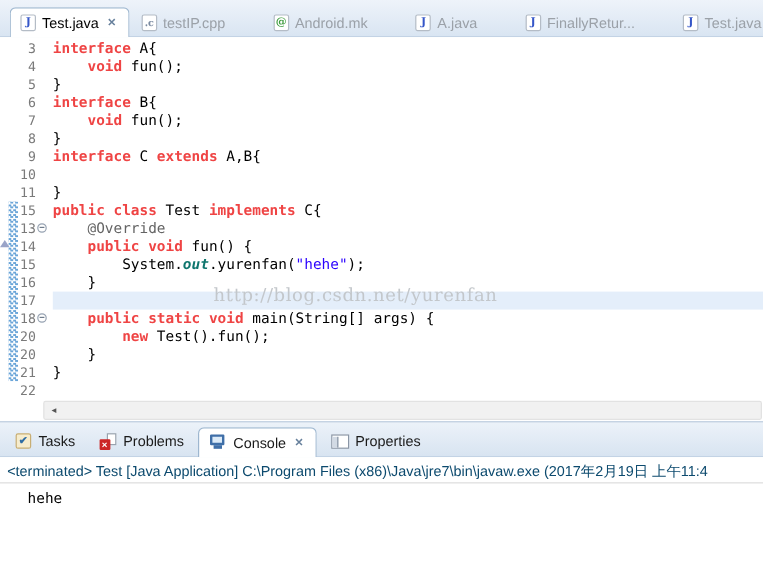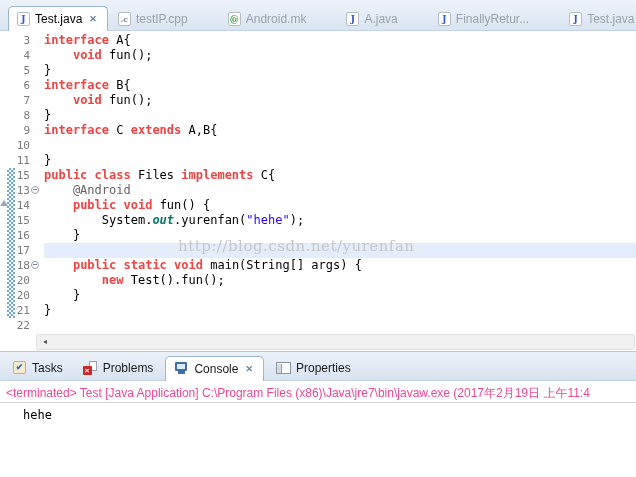--- a/index.html
+++ b/index.html
@@ -126,21 +126,21 @@
     border:1px solid #8a96a6;box-sizing:border-box;
   }
   .properties-icon::after{
     content:'';position:absolute;left:1px;top:3px;bottom:2px;width:4px;
     background:#d2dae4;border-right:1px solid #8a96a6;
   }
   
   .chead{
     height:22px;box-sizing:border-box;flex:none;background:#fff;
     border-bottom:1px solid #d4d4d4;padding:4px 0 0 6px;
-    white-space:nowrap;overflow:hidden;color:#ec4899;
+    white-space:nowrap;overflow:hidden;color:#0c4a6e;
   }
   .cbody{
     flex:1;background:#fff;padding:5px 23px;
     font-family:"DejaVu Sans Mono","Liberation Mono",monospace;font-size:12px;
   }
 </style>
 </head>
 <body>
 
 <div class="tabstrip">
@@ -226,28 +226,28 @@
       <div class="row">
         <div class="gut">
           <span class="num">11</span>
         </div>
         <div class="codewrap"><span class="code"><span class="p">}</span></span></div>
       </div>
       <div class="row">
         <div class="gut">
           <span class="num">15</span>
         </div>
-        <div class="codewrap"><span class="code"><span class="k">public</span><span class="p"> </span><span class="k">class</span><span class="p"> Files </span><span class="k">implements</span><span class="p"> C{</span></span></div>
+        <div class="codewrap"><span class="code"><span class="k">public</span><span class="p"> </span><span class="k">class</span><span class="p"> Test </span><span class="k">implements</span><span class="p"> C{</span></span></div>
       </div>
       <div class="row">
         <div class="gut">
           <span class="num">13</span>
           <span class="fold"></span>
         </div>
-        <div class="codewrap"><span class="code"><span class="a">    @Android</span></span></div>
+        <div class="codewrap"><span class="code"><span class="a">    @Override</span></span></div>
       </div>
       <div class="row">
         <div class="gut">
           <span class="num">14</span>
         </div>
         <div class="codewrap"><span class="code"><span class="p">    </span><span class="k">public</span><span class="p"> </span><span class="k">void</span><span class="p"> fun() {</span></span></div>
       </div>
       <div class="row">
         <div class="gut">
           <span class="num">15</span>

